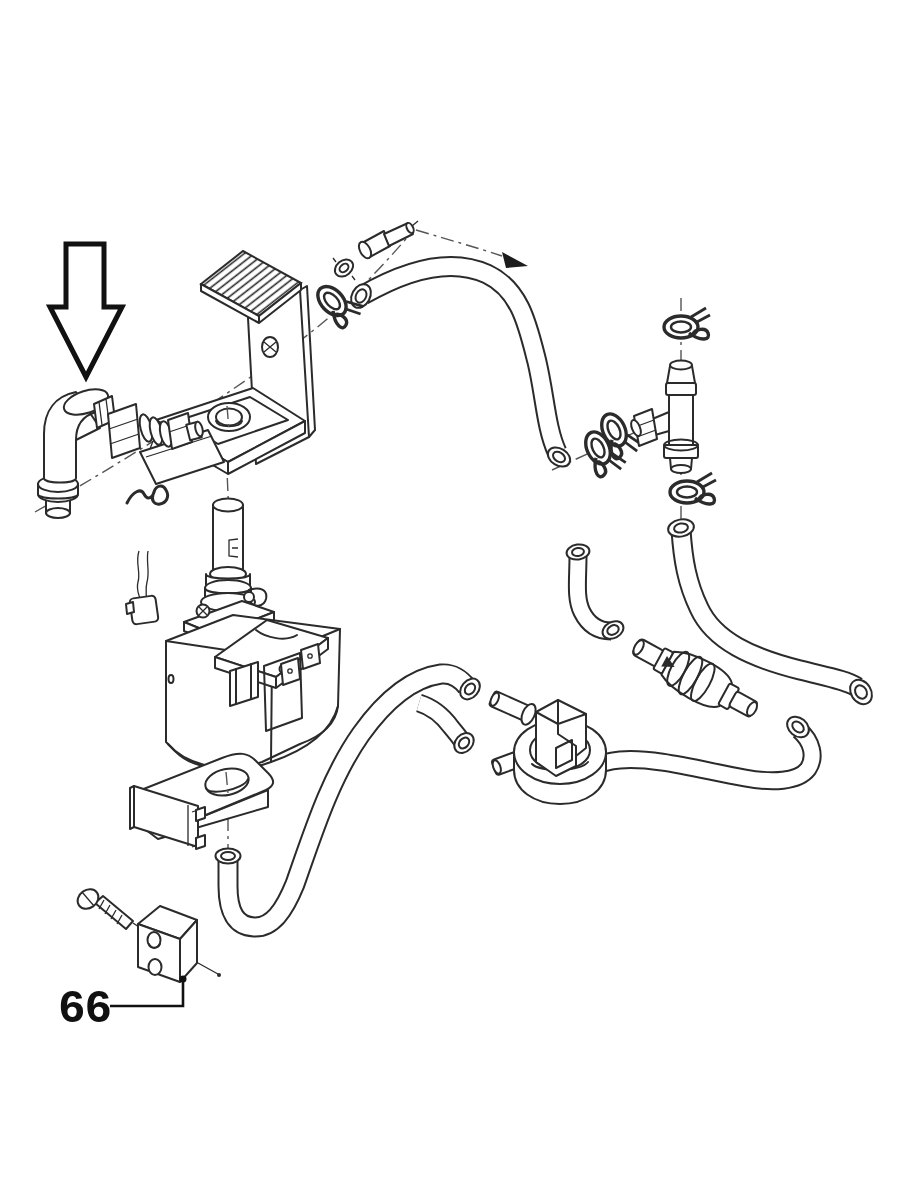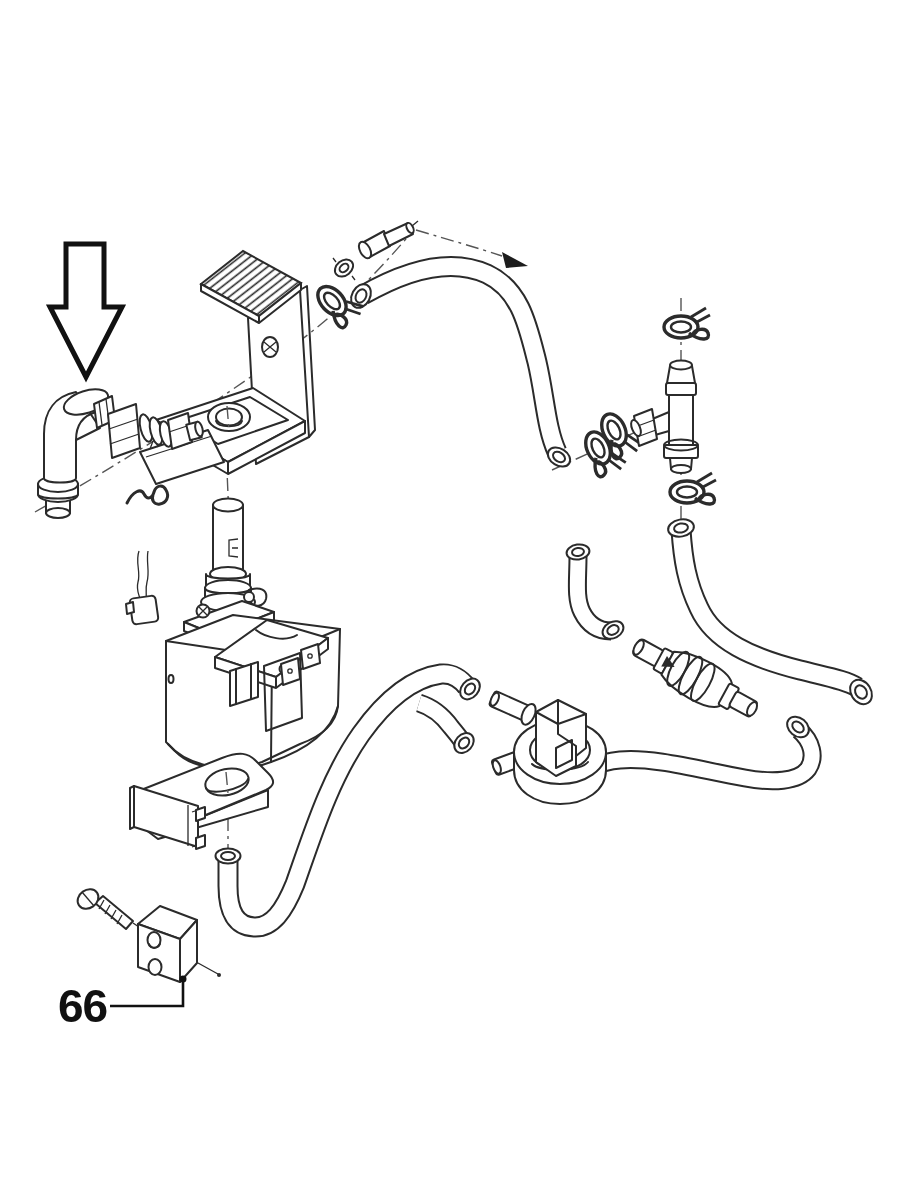--- a/index.html
+++ b/index.html
@@ -1,17 +1,17 @@
 <!DOCTYPE html>
 <html><head>
 <meta charset="utf-8">
 <style>
   html,body{margin:0;padding:0;background:#fff;}
   .stage{width:900px;height:1200px;position:relative;background:#fff;overflow:hidden;
-         font-family:Liberation Sans, sans-serif;}
+         font-family:Liberation Mono, monospace;}
   svg{display:block;}
   .ln{fill:none;stroke:#2b2b2b;stroke-width:2;stroke-linecap:round;stroke-linejoin:round;}
   .wh{fill:#ffffff;stroke:#2b2b2b;stroke-width:2;stroke-linejoin:round;}
   .thin{fill:none;stroke:#2b2b2b;stroke-width:1.3;}
   .cl{fill:none;stroke:#555;stroke-width:1.4;stroke-dasharray:13 5 3 5;}
   .hoseO{fill:none;stroke:#2b2b2b;stroke-width:21;stroke-linecap:butt;}
   .hoseI{fill:none;stroke:#ffffff;stroke-width:17;stroke-linecap:butt;}
   .hoseO.sm{stroke-width:19;} .hoseI.sm{stroke-width:15;}
   .callout{font-weight:bold;font-size:46px;fill:#111;letter-spacing:-1px;}
 </style>

